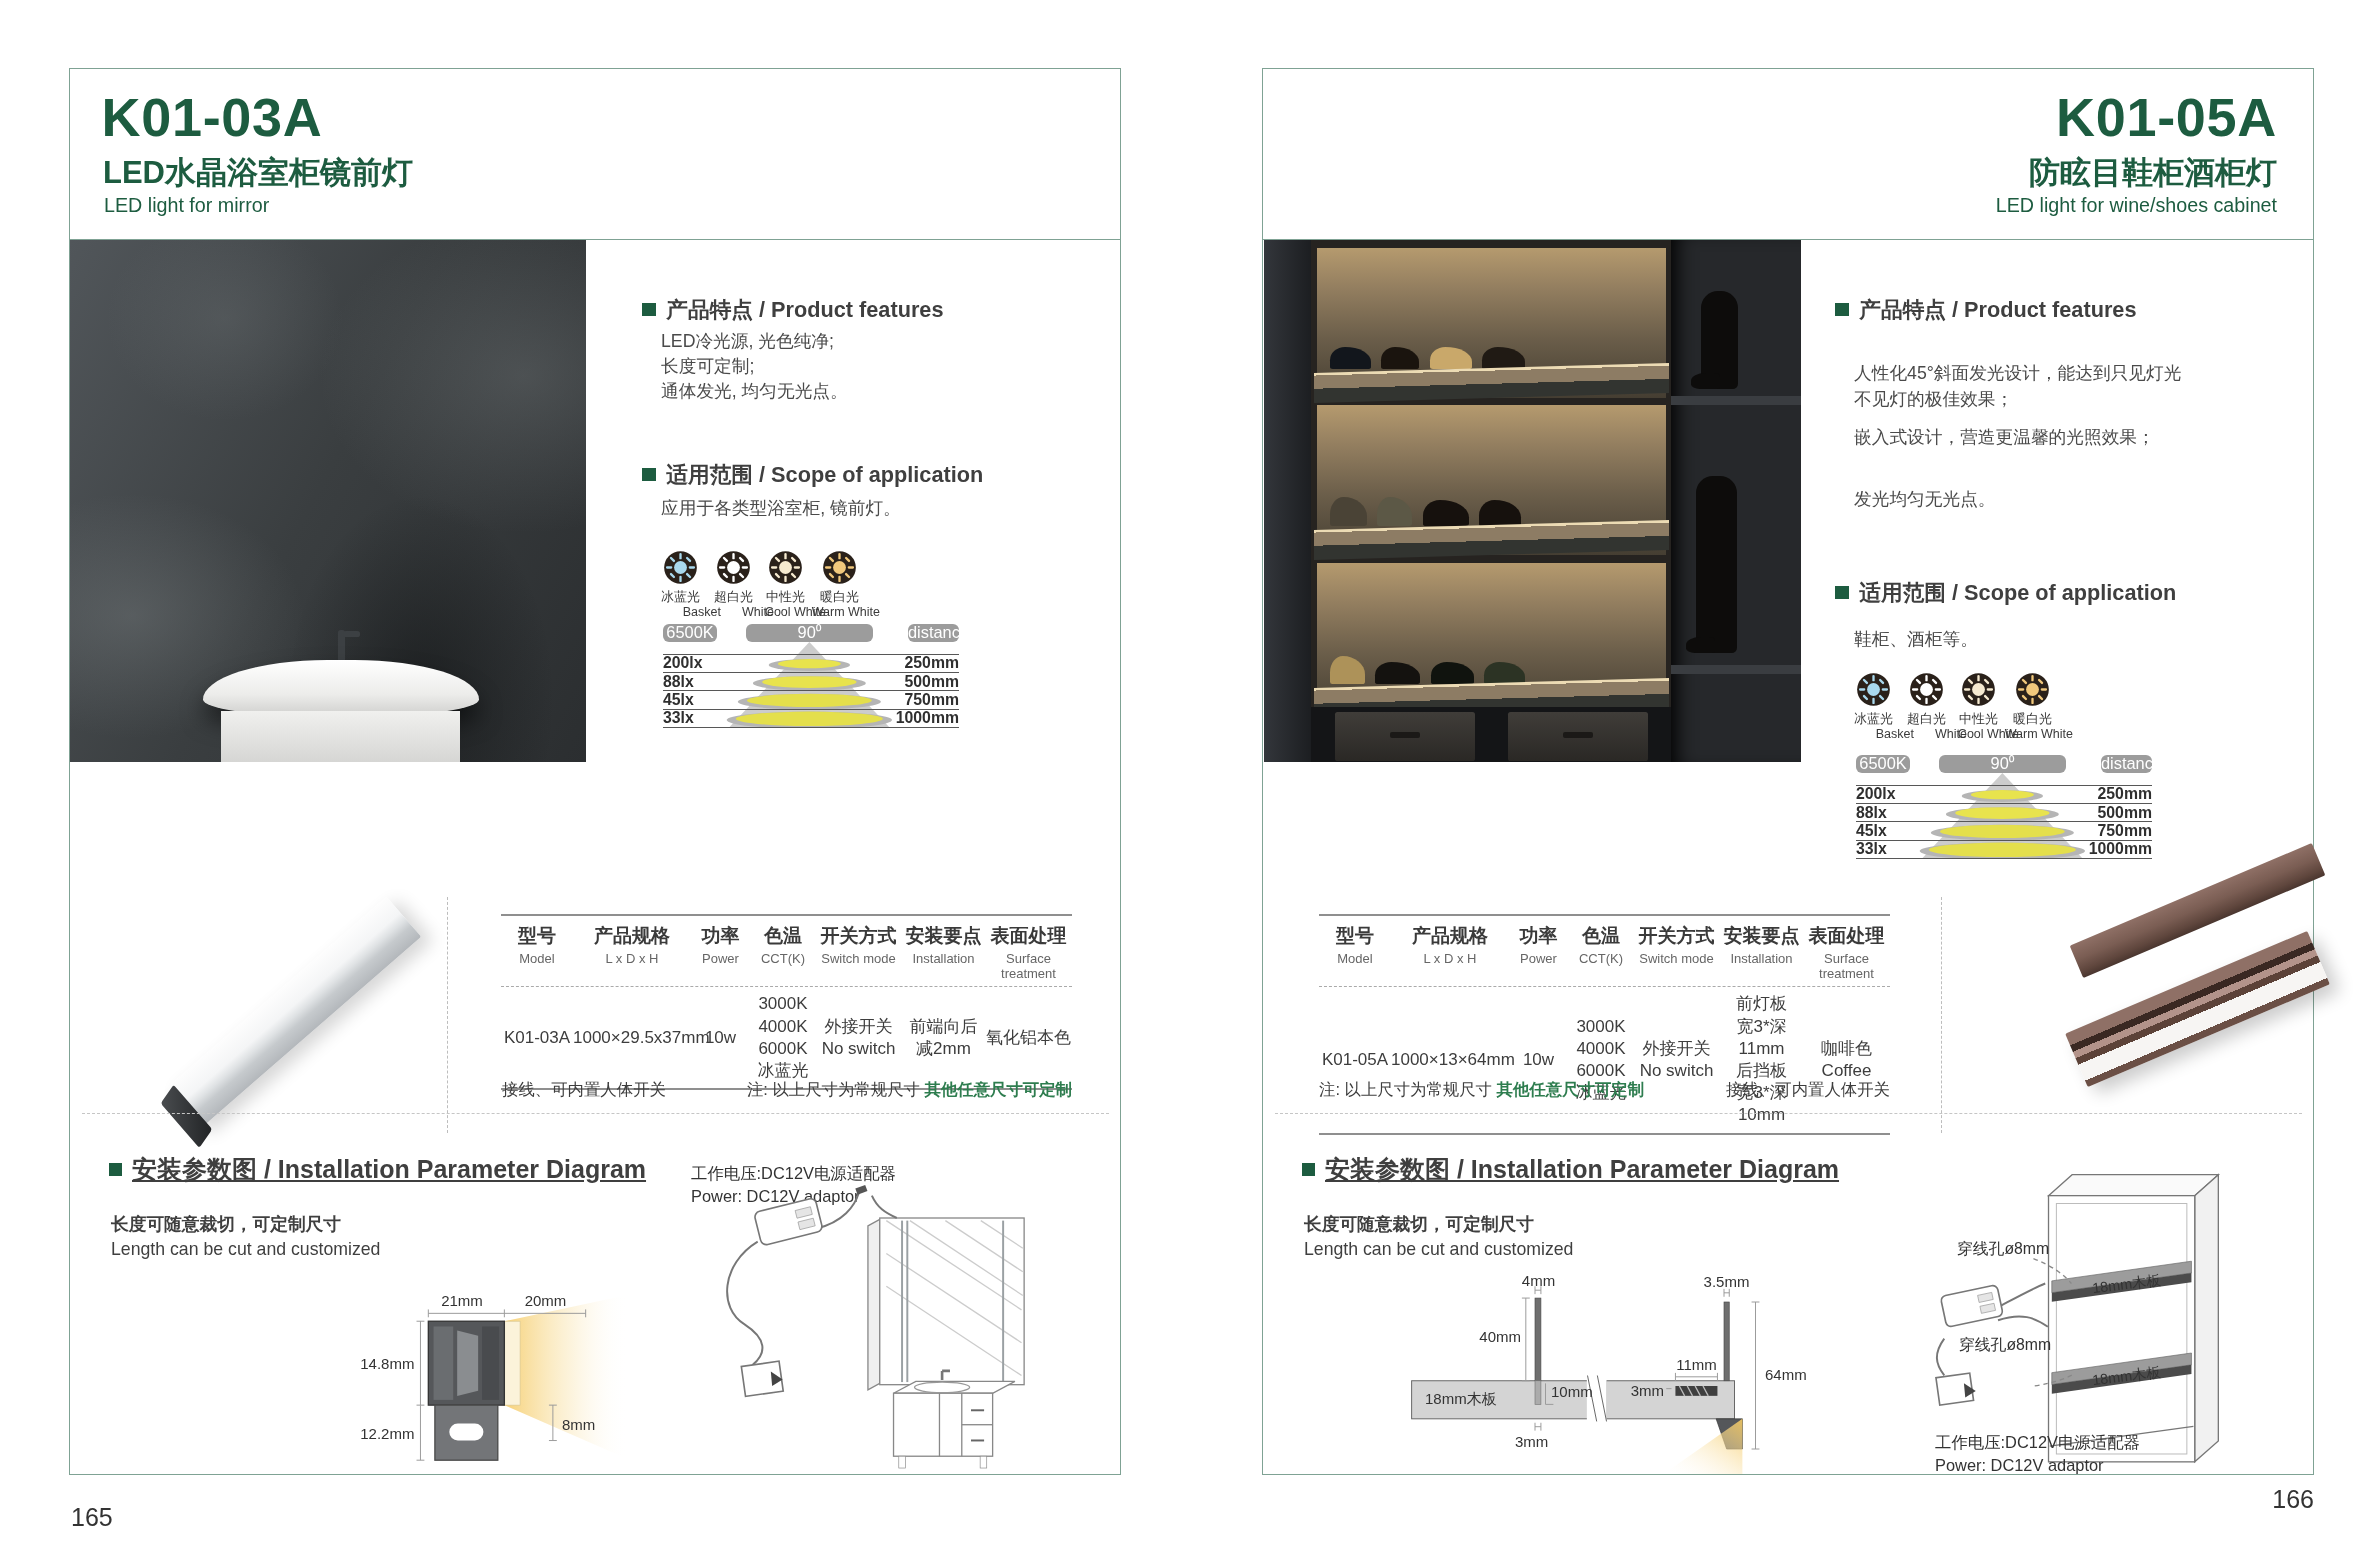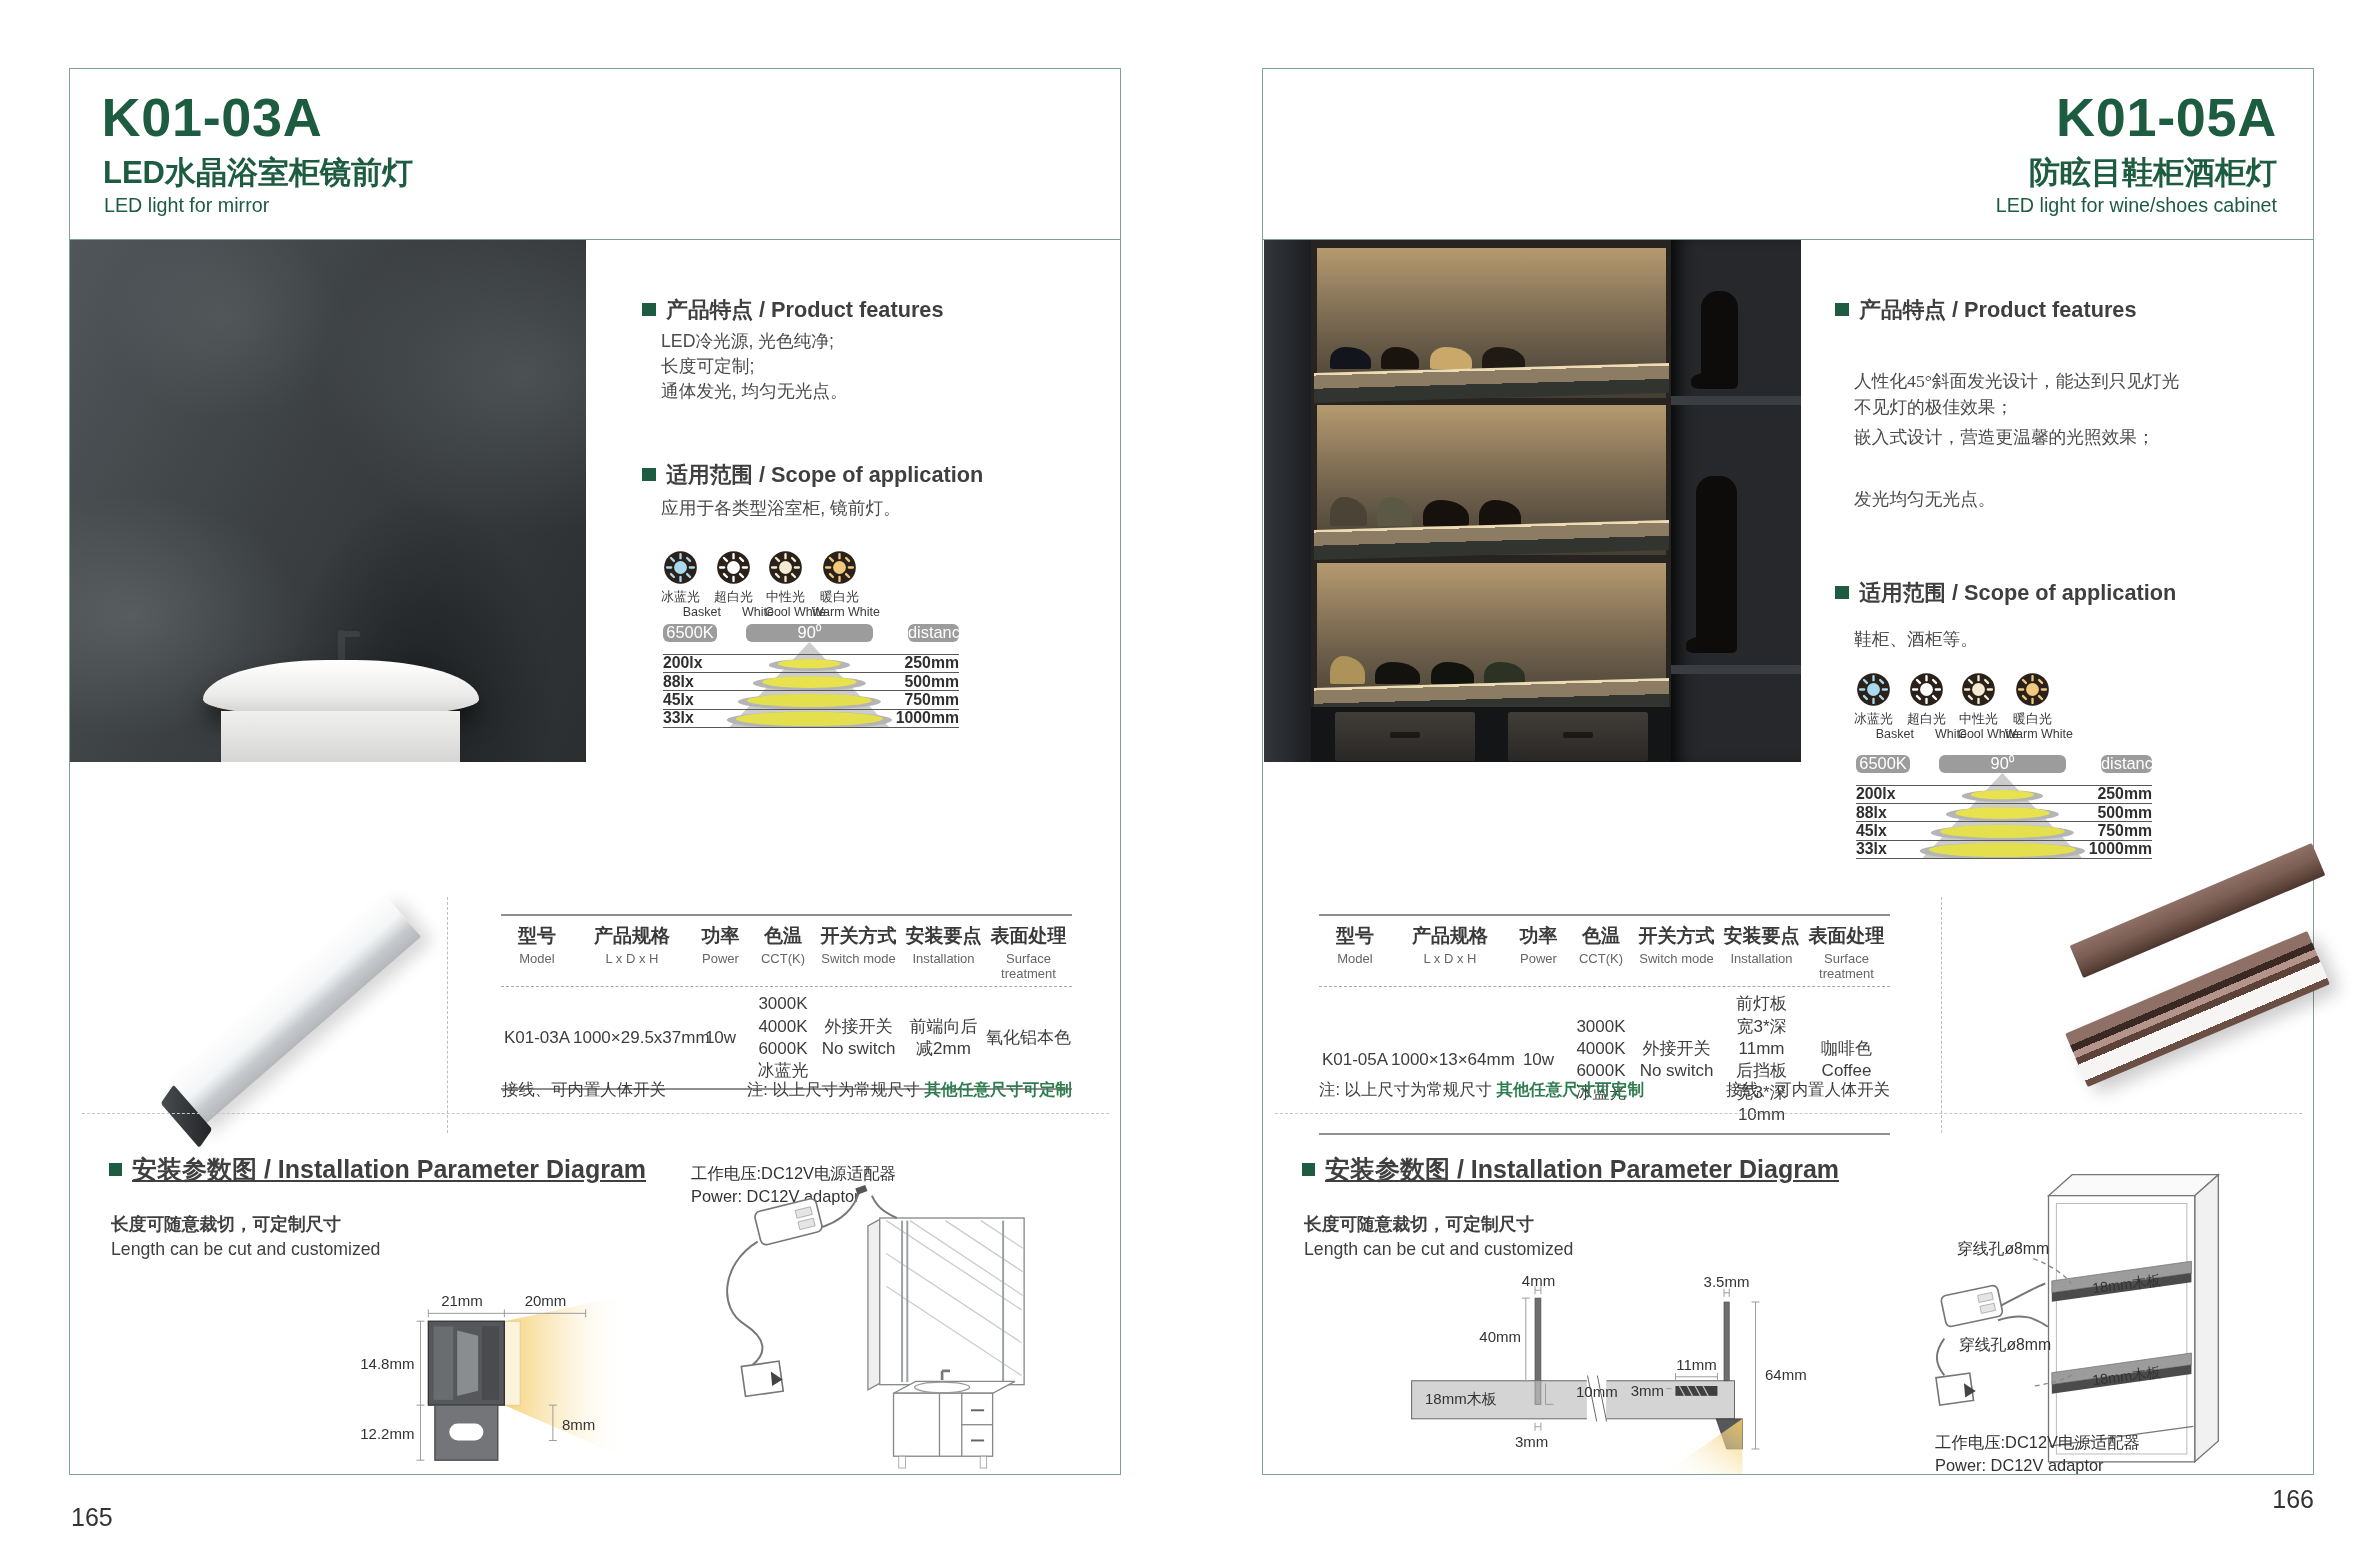--- a/index.html
+++ b/index.html
@@ -477,21 +477,21 @@
       <div class="p-bottom">
         <div class="drw" style="left:23.6px;"></div>
         <div class="drw" style="left:197px;"></div>
       </div>
     </div>
 
     <div class="abs sec-title" style="left:572px;top:226px;">
       <span class="sq"></span>
       <span class="sec-text">产品特点 / Product features</span>
     </div>
-    <div class="abs feat" style="left:591px;top:300px;width:420px;font-family:Liberation Serif, serif;">人性化45°斜面发光设计，能达到只见灯光
+    <div class="abs feat" style="left:591px;top:292px;width:420px;">人性化45°斜面发光设计，能达到只见灯光
 不见灯的极佳效果；</div>
     <div class="abs feat" style="left:591px;top:356px;width:420px;">嵌入式设计，营造更温馨的光照效果；</div>
     <div class="abs feat" style="left:591px;top:418px;width:420px;">发光均匀无光点。</div>
 
     <div class="abs sec-title" style="left:572px;top:509px;">
       <span class="sq"></span>
       <span class="sec-text">适用范围 / Scope of application</span>
     </div>
     <div class="abs feat" style="left:591px;top:558px;">鞋柜、酒柜等。</div>
 
@@ -713,21 +713,21 @@
             <line x1="554" y1="262" x2="566" y2="262"></line>
           <line x1="224" y1="228" x2="233" y2="228"></line>
             <line x1="224" y1="222" x2="224" y2="234"></line>
             <line x1="233" y1="222" x2="233" y2="234"></line>
           <line x1="424" y1="170" x2="432" y2="170"></line>
         </g>
       </svg>
       <span class="dim ctr" style="left:126px;top:-5.3px;width:49px;">4mm</span>
       <span class="dim ctr" style="left:311px;top:-3.9px;width:55px;">3.5mm</span>
       <span class="dim rgt" style="left:79px;top:51px;width:54px;">40mm</span>
-      <span class="dim" style="left:163px;top:106px;margin-left:25px;">10mm</span>
+      <span class="dim" style="left:163px;top:106px;">10mm</span>
       <span class="dim" style="left:127px;top:156px;">3mm</span>
       <span class="dim ctr" style="left:281px;top:79px;width:55px;">11mm</span>
       <span class="dim rgt" style="left:226px;top:105px;width:50px;">3mm</span>
       <span class="dim" style="left:377px;top:89px;">64mm</span>
       <span class="dim" style="left:37px;top:113px;">18mm木板</span>
     </div>
 
     <svg class="abs lineart" style="left:672px;top:1086px;" width="328" height="318" viewBox="0 0 500 485">
       <g fill="none" stroke="#777" stroke-width="3">
         <path d="M96,252 C132,240 152,248 172,262"></path>

